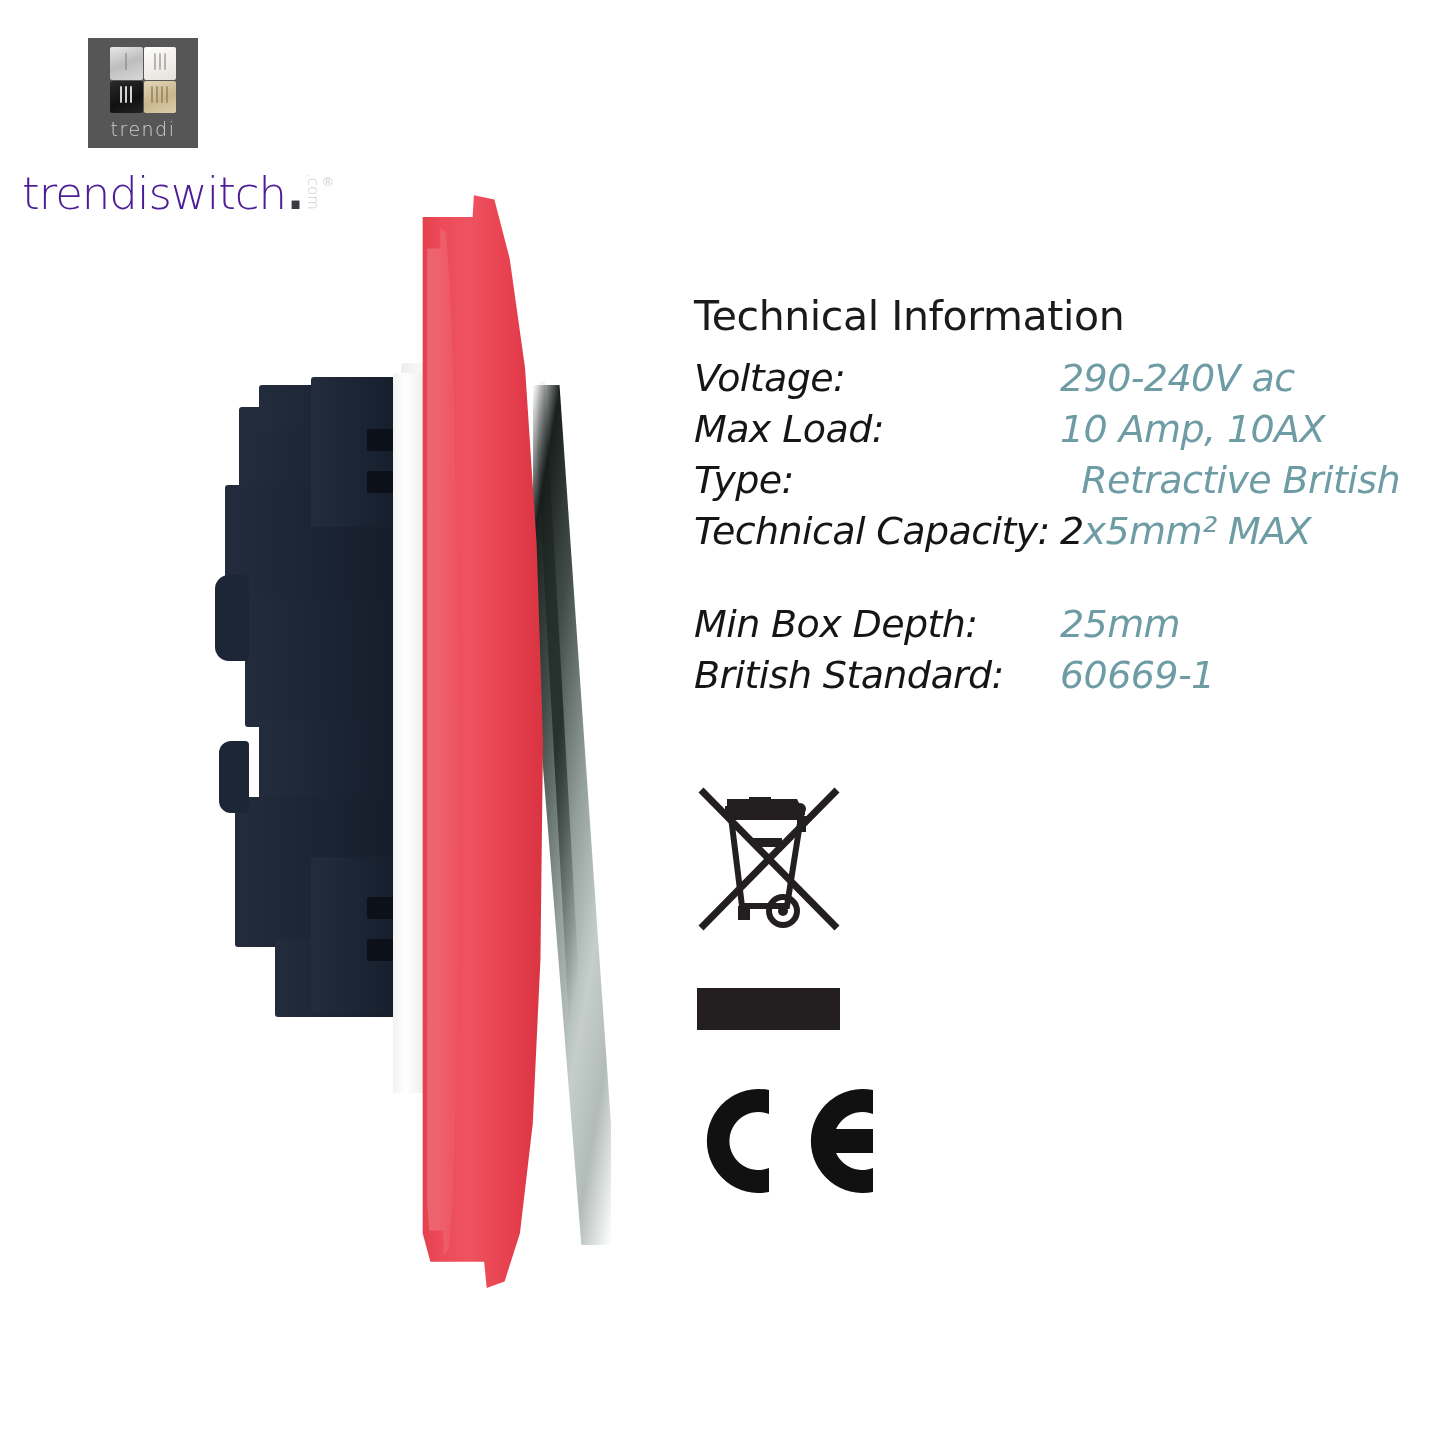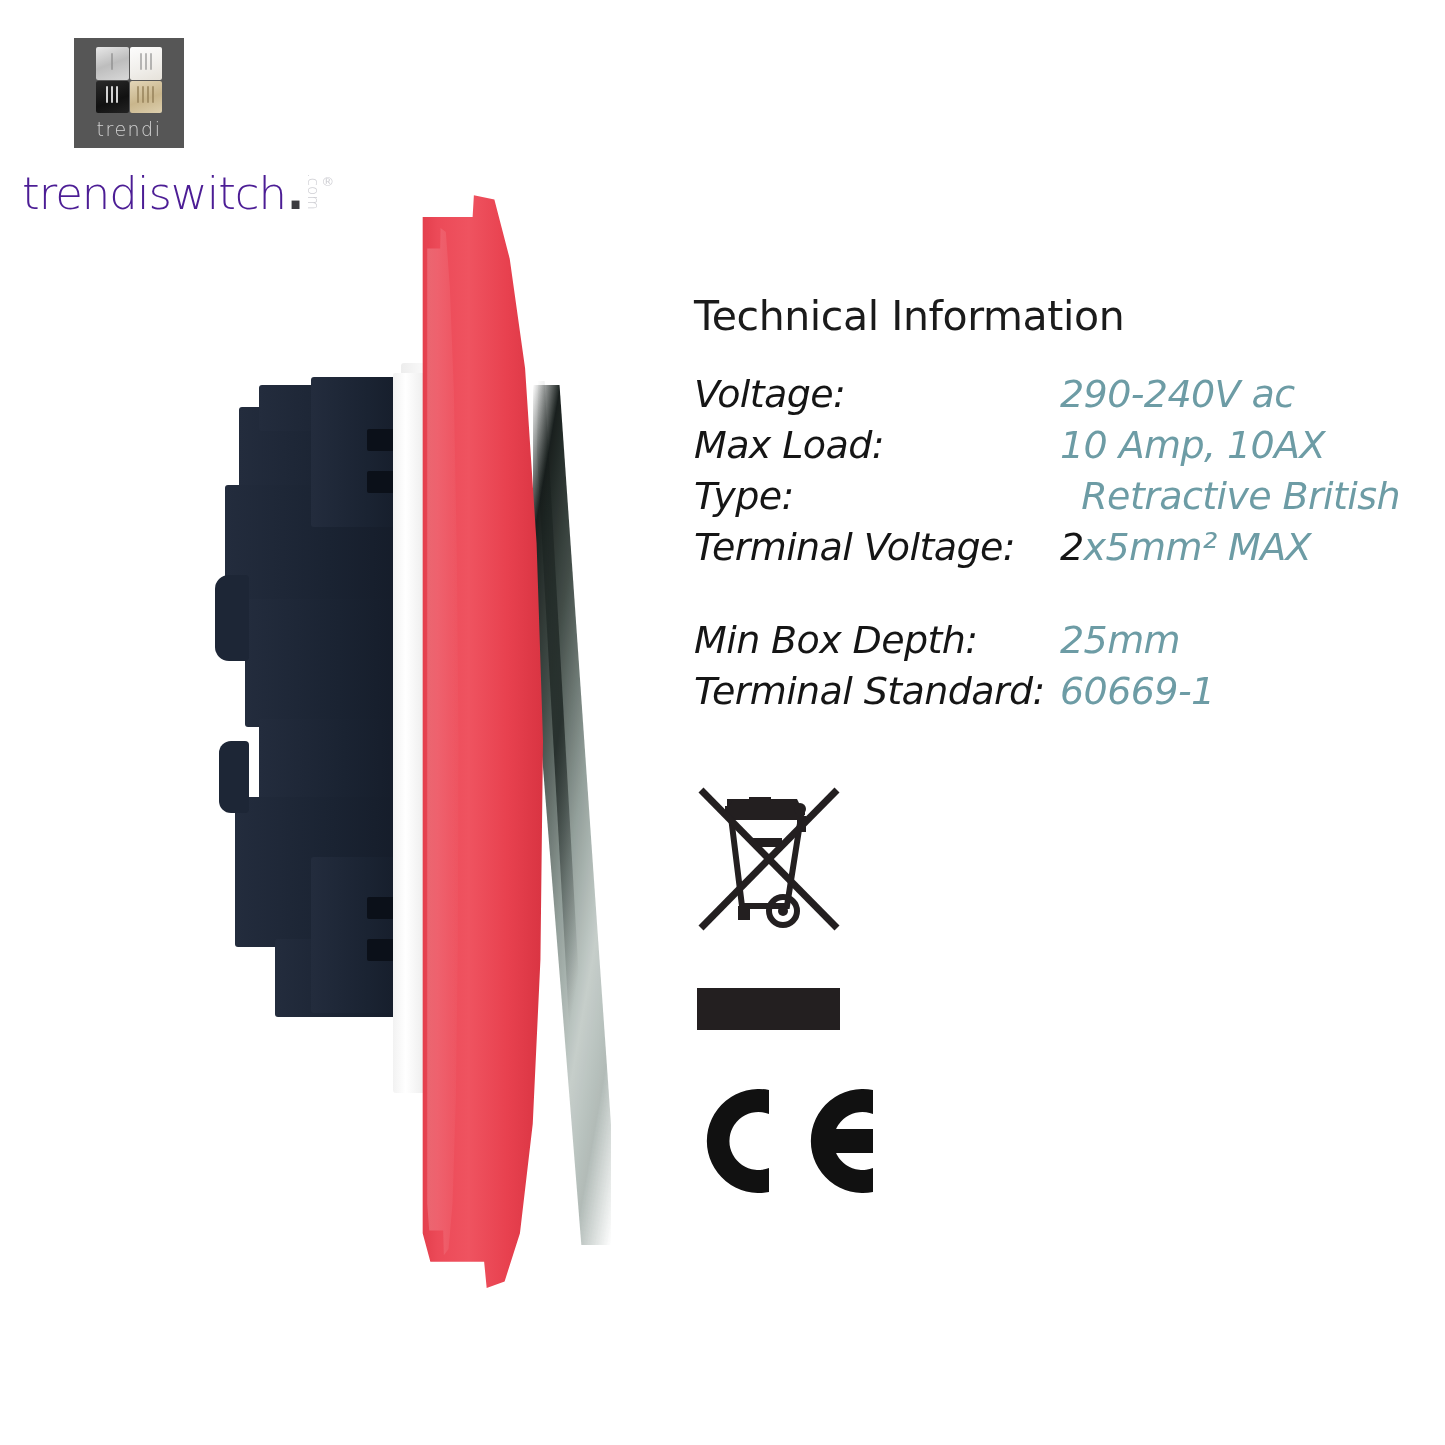--- a/index.html
+++ b/index.html
@@ -19,21 +19,21 @@
   
   #brand {
     position: absolute;
     left: 22px;
     top: 34px;
     width: 300px;
     height: 180px;
   }
   #logo-tile {
     position: absolute;
-    left: 52px;
+    left: 66px;
     top: 4px;
     width: 110px;
     height: 110px;
     background: #565656;
     display: flex;
     flex-direction: column;
     align-items: center;
     justify-content: flex-start;
     padding-top: 9px;
     box-sizing: border-box;
@@ -241,21 +241,21 @@
     top: 296px;
     width: 706px;
   }
   #tech-title {
     font-family: "DejaVu Sans", sans-serif;
     font-size: 41px;
     font-weight: 400;
     color: #1b1b1b;
     letter-spacing: -0.4px;
     line-height: 1;
-    margin-bottom: 38px;
+    margin-bottom: 22px;
   }
   .spec-row {
     display: flex;
     align-items: baseline;
     height: 51px;
     font-style: italic;
   }
   .spec-label {
     font-family: "DejaVu Sans", sans-serif;
     font-size: 38px;
@@ -411,35 +411,35 @@
       <span class="spec-label">Max Load:</span>
       <span class="spec-value">10 Amp, 10AX</span>
     </div>
 
     <div class="spec-row right">
       <span class="spec-label">Type:</span>
       <span class="spec-value">Retractive British</span>
     </div>
 
     <div class="spec-row col">
-      <span class="spec-label">Terminal Voltage:</span>
+      <span class="spec-label">Technical Capacity:</span>
       <span class="spec-value"><span class="dark-lead">2</span><span>x5mm² MAX</span></span>
     </div>
 
   </div>
 
   <div id="spec-group-2">
 
     <div class="spec-row col">
       <span class="spec-label">Min Box Depth:</span>
       <span class="spec-value">25mm</span>
     </div>
 
     <div class="spec-row col">
-      <span class="spec-label">Terminal Standard:</span>
+      <span class="spec-label">British Standard:</span>
       <span class="spec-value">60669-1</span>
     </div>
 
   </div>
 
 </div>
 
 <div id="marks">
 
   <div id="weee">

